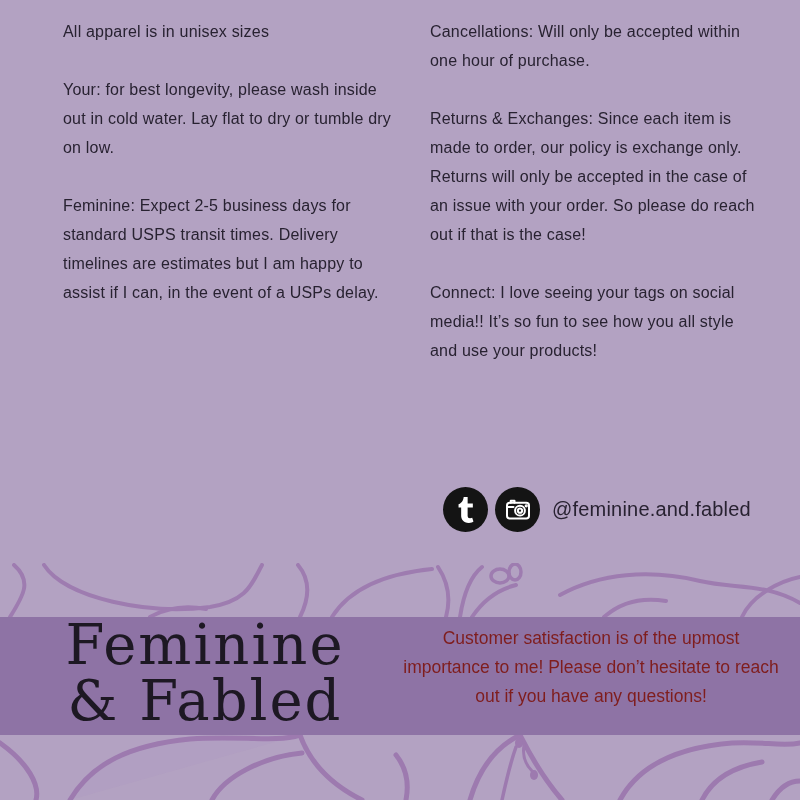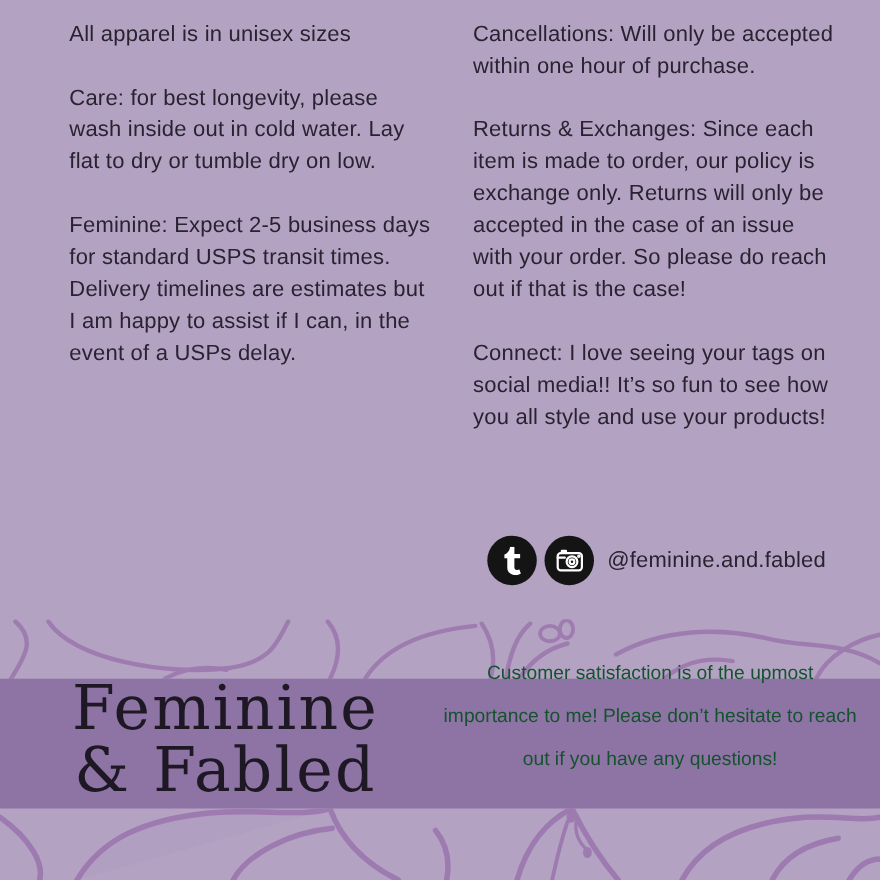--- a/index.html
+++ b/index.html
@@ -9,21 +9,21 @@
     height: 800px;
     background: #b3a2c2;
     overflow: hidden;
     font-family: "Liberation Sans", sans-serif;
     color: #282231;
   }
   .col {
     position: absolute;
     top: 17px;
     width: 330px;
-    font-size: 20px;
+    font-size: 16px;
     line-height: 29px;
     letter-spacing: 0.2px;
   }
   .col-left  { left: 63px; }
   .col-right { left: 430px; }
   .para { margin: 0 0 29px 0; }
   .para b { font-weight: 400; }
   .social-row {
     position: absolute;
     left: 443px;
@@ -77,40 +77,40 @@
     font-family: "DejaVu Serif", serif;
     font-weight: 400;
     font-size: 56px;
     line-height: 56px;
     letter-spacing: 2px;
     color: #1d1823;
   }
   .footer-msg {
     position: absolute;
     left: 400px;
-    top: 591px;
+    top: 608px;
     width: 382px;
     height: 118px;
     display: flex;
     align-items: center;
     justify-content: center;
     text-align: center;
     font-size: 17.5px;
-    line-height: 39px;
-    color: #14532d;
+    line-height: 29px;
+    color: #7f1d1d;
   }
 </style>
 </head>
 <body>
 
 <div class="stage">
 
   <div class="col col-left">
     <p class="para">All apparel is in unisex sizes</p>
-    <p class="para"><b>Care</b><span>: for best longevity, please wash inside out in cold water. Lay flat to dry or tumble dry on low.</span></p>
+    <p class="para"><b>Your</b><span>: for best longevity, please wash inside out in cold water. Lay flat to dry or tumble dry on low.</span></p>
     <p class="para"><b>Feminine</b><span>: Expect 2-5 business days for standard USPS transit times. Delivery timelines are estimates but I am happy to assist if I can, in the event of a USPs delay.</span></p>
   </div>
 
   <div class="col col-right">
     <p class="para"><b>Cancellations</b><span>: Will only be accepted within one hour of purchase.</span></p>
     <p class="para"><b>Returns &amp; Exchanges</b><span>: Since each item is made to order, our policy is exchange only. Returns will only be accepted in the case of an issue with your order. So please do reach out if that is the case!</span></p>
     <p class="para"><b>Connect</b><span>: I love seeing your tags on social media!! It’s so fun to see how you all style and use your products!</span></p>
   </div>
 
   <div class="social-row">

